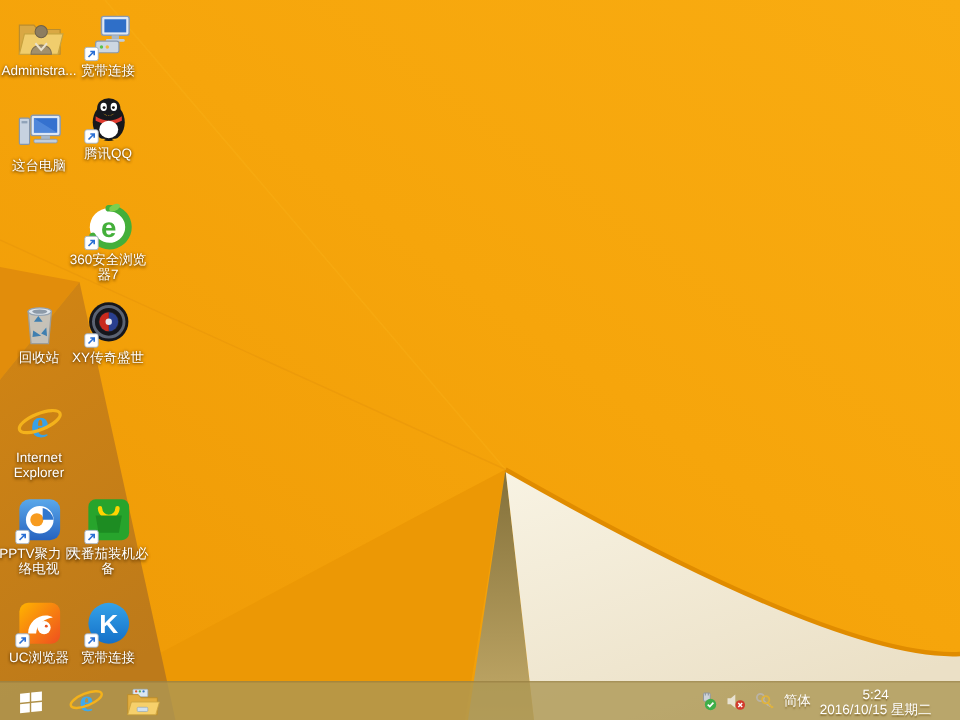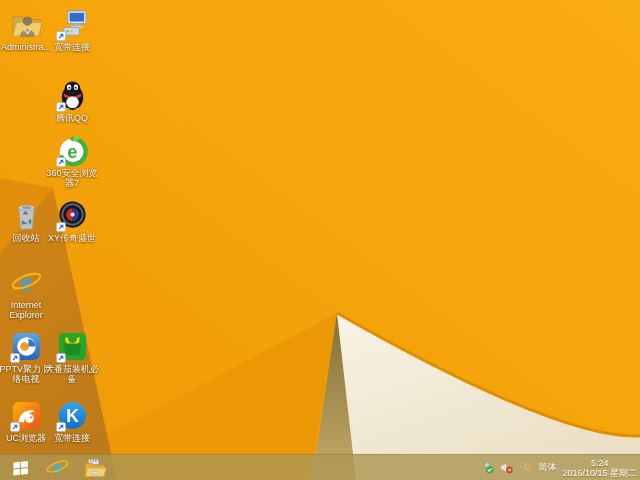--- a/index.html
+++ b/index.html
@@ -31,21 +31,21 @@
     background:rgba(172,151,84,.8);
     border-top:1px solid rgba(110,85,30,.25);
     display:flex;align-items:center;
   }
   .tb-btn{height:25px;display:flex;align-items:center;justify-content:center;}
   #start-button{width:32px;margin-left:4px;}
   #taskbar-ie{width:30px;margin-left:6px;}
   #taskbar-explorer{width:30px;margin-left:8px;}
   #tray{
     position:absolute;right:0;top:0;height:25px;display:flex;align-items:center;gap:6px;
-    padding-right:3px;
+    padding-right:19px;
   }
   .tray-ico{width:13px;height:13px;display:block;}
   #tray-language{font-size:9px;color:#fff;text-shadow:0 1px 1px rgba(90,60,0,.5);}
   #tray-clock{
     display:flex;flex-direction:column;align-items:center;justify-content:center;
     font-size:9px;line-height:10px;color:#fff;min-width:72px;
     text-shadow:0 1px 1px rgba(90,60,0,.5);
   }
 </style>
 </head>
@@ -111,22 +111,36 @@
       <span class="sc-badge">
         <svg viewBox="0 0 10 10">
             <rect x="0.5" y="0.5" width="9" height="9" rx="1.5" fill="#fff" stroke="#9fb0c4" stroke-width="0.6"></rect>
             <path d="M3,7 L6.5,3.5 M4.2,3.3 L6.8,3.3 L6.8,5.9" stroke="#2a6fd4" stroke-width="1.1" fill="none"></path>
           </svg>
       </span>
     </span>
     <span class="icon-label">宽带连接</span>
   </div>
 
-
-  <div class="icon-cell" style="left:46px;top:79px">
+  <div class="icon-cell" style="left:0px;top:71px">
+    <span class="icon-art">
+      <svg viewBox="0 0 34 34">
+        <rect x="3" y="8" width="7" height="18" rx="1" fill="#c7d2e0" stroke="#8596ac" stroke-width="0.8"></rect>
+        <rect x="4.5" y="10" width="4" height="1.6" fill="#8fa2b8"></rect>
+        <rect x="11" y="6" width="20" height="14" rx="1.5" fill="#dfe8f4" stroke="#8a9ab0" stroke-width="1"></rect>
+        <rect x="13" y="8" width="16" height="10" fill="#3571cf"></rect>
+        <path d="M13,8 L29,18 L13,18 Z" fill="#5b92e0" opacity="0.7"></path>
+        <rect x="18" y="20" width="6" height="2.5" fill="#aab8c8"></rect>
+        <rect x="13" y="22.5" width="16" height="2.5" rx="1" fill="#c2cedb" stroke="#8a9ab0" stroke-width="0.6"></rect>
+      </svg>
+    </span>
+    <span class="icon-label">这台电脑</span>
+  </div>
+
+  <div class="icon-cell" style="left:46px;top:63px">
     <span class="icon-art">
       <svg viewBox="0 0 34 34">
         <ellipse cx="17" cy="19" rx="11" ry="13" fill="#17181c"></ellipse>
         <ellipse cx="17" cy="9.5" rx="8" ry="7" fill="#17181c"></ellipse>
         <ellipse cx="13.5" cy="8.5" rx="2.2" ry="2.8" fill="#fff"></ellipse>
         <ellipse cx="20.5" cy="8.5" rx="2.2" ry="2.8" fill="#fff"></ellipse>
         <circle cx="13.8" cy="9" r="1" fill="#111"></circle>
         <circle cx="20.2" cy="9" r="1" fill="#111"></circle>
         <path d="M13,13 Q17,16 21,13 L17,14.8 Z" fill="#f5b31c"></path>
         <path d="M8,15 Q17,21 26,15 L26,18 Q17,23 8,18 Z" fill="#e03a2f"></path>

